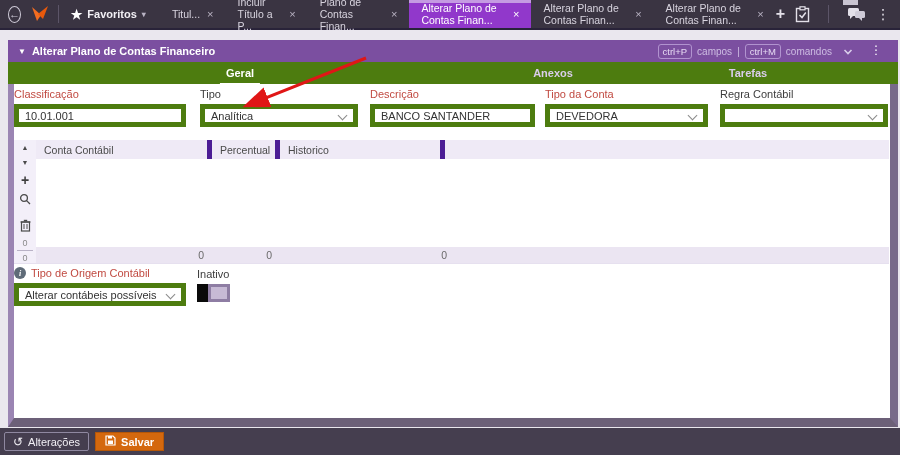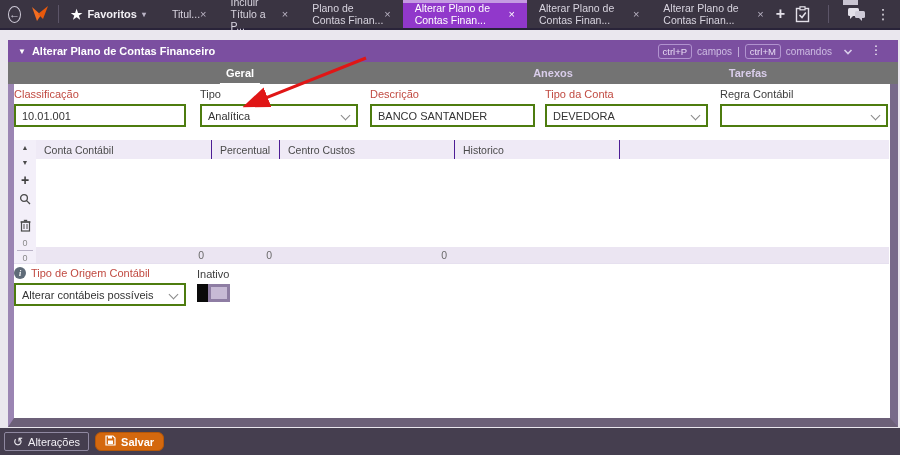--- a/index.html
+++ b/index.html
@@ -11,71 +11,71 @@
   .topbar { position:absolute; top:0; left:0; width:900px; height:30px; background:#3a3442;
             border-bottom:2px solid #292339; display:flex; align-items:center; color:#e8e5ee; }
   .back-btn { width:17px; height:17px; border:1.5px solid #cfcbd8; border-radius:50%; margin-left:8px;
               display:flex; align-items:center; justify-content:center; font-size:11px; color:#cfcbd8; cursor:pointer; }
   .logo { margin-left:9px; display:flex; align-items:center; }
   .tb-divider { width:1px; height:18px; background:#5c5568; margin:0 8px; }
   .favorites { display:flex; align-items:center; gap:5px; font-size:11px; font-weight:bold; color:#f2f0f5; padding:0 4px; cursor:pointer; }
   .favorites .star { font-size:13px; color:#ffffff; }
   .favorites .caret { font-size:8px; color:#b9b3c4; }
   .ttabs { display:flex; align-items:stretch; height:100%; margin-left:10px; }
-  .ttab { display:flex; align-items:center; padding:0 12px; font-size:10.5px; color:#d8d4df; cursor:pointer; position:relative; }
+  .ttab { display:flex; align-items:center; gap:7px; padding:0 12px; font-size:10.5px; color:#d8d4df; cursor:pointer; position:relative; }
   .ttab .ttab-close { font-size:11px; color:#bab4c4; line-height:1; cursor:pointer; }
   .ttab.active { background:#9138cb; color:#ffffff; }
   .ttab.active::before { content:""; position:absolute; top:0; left:0; right:0; height:3px; background:#c49ae2; }
   .ttab.active .ttab-close { color:#ffffff; }
   .tb-actions { margin-left:auto; display:flex; align-items:center; gap:10px; padding-right:10px; }
   .tb-plus { font-size:16px; font-weight:bold; color:#e3e0e9; cursor:pointer; line-height:1; }
   .tb-icon { display:flex; align-items:center; cursor:pointer; }
   .tb-kebab { font-size:14px; color:#e3e0e9; cursor:pointer; }
   .top-fragment { position:absolute; top:0; left:843px; width:15px; height:5px; background:#c9c4d1; }
 
   
   .panel { position:absolute; left:8px; top:40px; width:890px; height:387px; }
   .panel-header { height:22px; background:#7b4fa0; display:flex; align-items:center; color:#fff; position:relative; }
   .panel-title-wrap { display:flex; align-items:center; gap:6px; margin-left:10px; }
   .panel-collapse { font-size:8px; color:#fff; cursor:pointer; }
   .panel-title { font-size:11px; font-weight:bold; }
   .shortcuts { position:absolute; right:66px; top:0; height:22px; display:flex; align-items:center; gap:5px; font-size:10px; color:#cdbce2; }
   .key-badge { border:1px solid #b193cf; border-radius:3px; padding:0 4px; font-size:9.5px; color:#e6daf2; line-height:13px; }
   .hdr-caret { position:absolute; right:44px; top:4px; cursor:pointer; }
   .hdr-kebab { position:absolute; right:16px; top:3px; font-size:12px; color:#fff; letter-spacing:0; cursor:pointer; }
-  .panel-tabs { height:22px; background:#737373; position:relative;padding-left:24px; }
+  .panel-tabs { height:22px; background:#4d7c0f; position:relative;padding-left:24px; }
   .ptab { position:absolute; transform:translateX(-50%); font-size:11px; color:#d9cdea; cursor:pointer; top:3px; padding:2px 6px 4px;font-weight:bold; }
   .ptab.active { color:#ffffff; font-weight:bold; border-bottom:2px solid #ffffff; }
   .panel-body { position:relative; background:#ffffff; height:343px;
                 border-left:6px solid #9b85b3; border-right:8px solid #786a8a; border-bottom:9px solid #6c6078; }
 
   
   .field { position:absolute; top:4px; }
   .field .flabel { font-size:11px; color:#3d3d3d; margin-bottom:4px; display:block; }
   .field.req .flabel { color:#c14b42; }
-  .fbox { height:23px; border:2px solid #4d7c0f; background:#fff; display:flex; align-items:center;
+  .fbox { height:23px; border:5px solid #4d7c0f; background:#fff; display:flex; align-items:center;
           font-size:11px; color:#333; padding:0 6px; }
   .fbox.sel { justify-content:space-between; cursor:pointer; }
   .chev { width:9px; height:9px; display:inline-block; position:relative; }
   .chev::before { content:""; position:absolute; left:1px; top:1px; width:6px; height:6px;
                   border-right:1.5px solid #8a8a8a; border-bottom:1.5px solid #8a8a8a; transform:rotate(45deg); }
 
   .section-label { position:absolute; left:0; top:42px; font-size:11px; color:#3d3d3d;margin-top:48px; }
 
   
   .grid { position:absolute; left:0; top:56px; width:875px; height:124px; display:flex; border-bottom:1px solid #e6e0ef; }
   .grid-toolbar { width:22px; background:#f3eff9; display:flex; flex-direction:column; align-items:center; padding-top:3px; font-size:9px; color:#555; }
   .gt-ic { cursor:pointer; margin-bottom:6px; display:flex; align-items:center; justify-content:center; width:16px; height:14px; }
   .gt-tri { font-size:7px; color:#4a4a4a; }
   .gt-plus { font-size:14px; font-weight:bold; color:#3f3f3f; }
   .gt-counter { margin-top:auto; width:100%; text-align:center; font-size:9px; color:#8a8a8a; }
   .gt-counter .line { border-top:1px solid #b9b2c6; margin:2px 3px; }
   .grid-main { flex:1; display:flex; flex-direction:column; }
   .grid-head { height:19px; background:#efeaf6; display:flex; align-items:center; font-size:10.5px; color:#4a4a4a; }
-  .gcol { padding-left:8px; height:100%; display:flex; align-items:center; border-right:1px solid #4c1d95; overflow:hidden; white-space:nowrap; }
+  .gcol { padding-left:8px; height:100%; display:flex; align-items:center; border-right:5px solid #4c1d95; overflow:hidden; white-space:nowrap; }
   .gc1 { width:176px; } .gc2 { width:68px; } .gc3 { width:175px; } .gc4 { width:165px; } .gc5 { flex:1; border-right:none; }
   .grid-body { flex:1; background:#ffffff; }
   .grid-foot { height:16px; background:#ebe5f2; display:flex; align-items:center; font-size:10.5px; color:#6a6a6a; }
   .fcell { padding:0 8px; text-align:right; }
 
   
   .origem-label { position:absolute; left:0; top:183px; display:flex; align-items:center; gap:5px; font-size:11px; color:#c14b42; }
   .info-dot { width:12px; height:12px; border-radius:50%; background:#5f6b78; color:#fff; font-size:8px; font-weight:bold;
               display:flex; align-items:center; justify-content:center; font-family:"Liberation Serif", serif; font-style:italic; }
   .origem-select { position:absolute; left:0; top:199px; width:172px; }
@@ -83,21 +83,21 @@
   .inativo-toggle { position:absolute; left:183px; top:200px; width:33px; height:18px; display:flex; cursor:pointer; }
   .inativo-toggle .tg-a { width:11px; height:18px; background:#0a0a0a; }
   .inativo-toggle .tg-b { width:22px; height:18px; background:#8e7da3; padding:3px; }
   .inativo-toggle .tg-b i { display:block; width:100%; height:100%; background:#c7bad5; }
 
   
   .footer { position:absolute; left:0; top:428px; width:900px; height:27px; background:#453e4f; display:flex; align-items:center; gap:6px; padding-left:4px; }
   .btn-alteracoes { display:flex; align-items:center; gap:5px; border:1px solid #8f88a0; border-radius:2px; background:transparent;
                     color:#f2f0f5; font-size:11px; padding:2px 8px; height:19px; cursor:pointer; font-family:inherit; }
   .btn-alteracoes .undo { font-size:12px; line-height:1; }
-  .btn-salvar { display:flex; align-items:center; gap:5px; border:1px solid #b55708; border-radius:6px; background:#d4680e;
+  .btn-salvar { display:flex; align-items:center; gap:5px; border:1px solid #b55708; border-radius:0; background:#d4680e;
                 color:#ffffff; font-size:11px; font-weight:bold; padding:2px 9px; height:19px; cursor:pointer; font-family:inherit; }
 
   .arrow-overlay { position:absolute; inset:0; pointer-events:none; }
 </style>
 </head>
 <body>
 
 <div class="screen">
 
   <div class="topbar">
@@ -255,21 +255,20 @@
           <div class="gt-counter">
             <div>0</div>
             <div class="line"></div>
             <div>0</div>
           </div>
         </div>
         <div class="grid-main">
           <div class="grid-head">
             <div class="gcol gc1">Conta Contábil</div>
             <div class="gcol gc2">Percentual</div>
-            <div class="gcol gc3">Centro Custos</div>
             <div class="gcol gc4">Historico</div>
             <div class="gcol gc5"></div>
           </div>
           <div class="grid-body"></div>
           <div class="grid-foot">
             <div class="fcell" style="width:176px;">0</div>
             <div class="fcell" style="width:68px;">0</div>
             <div class="fcell" style="width:175px;">0</div>
           </div>
         </div>

